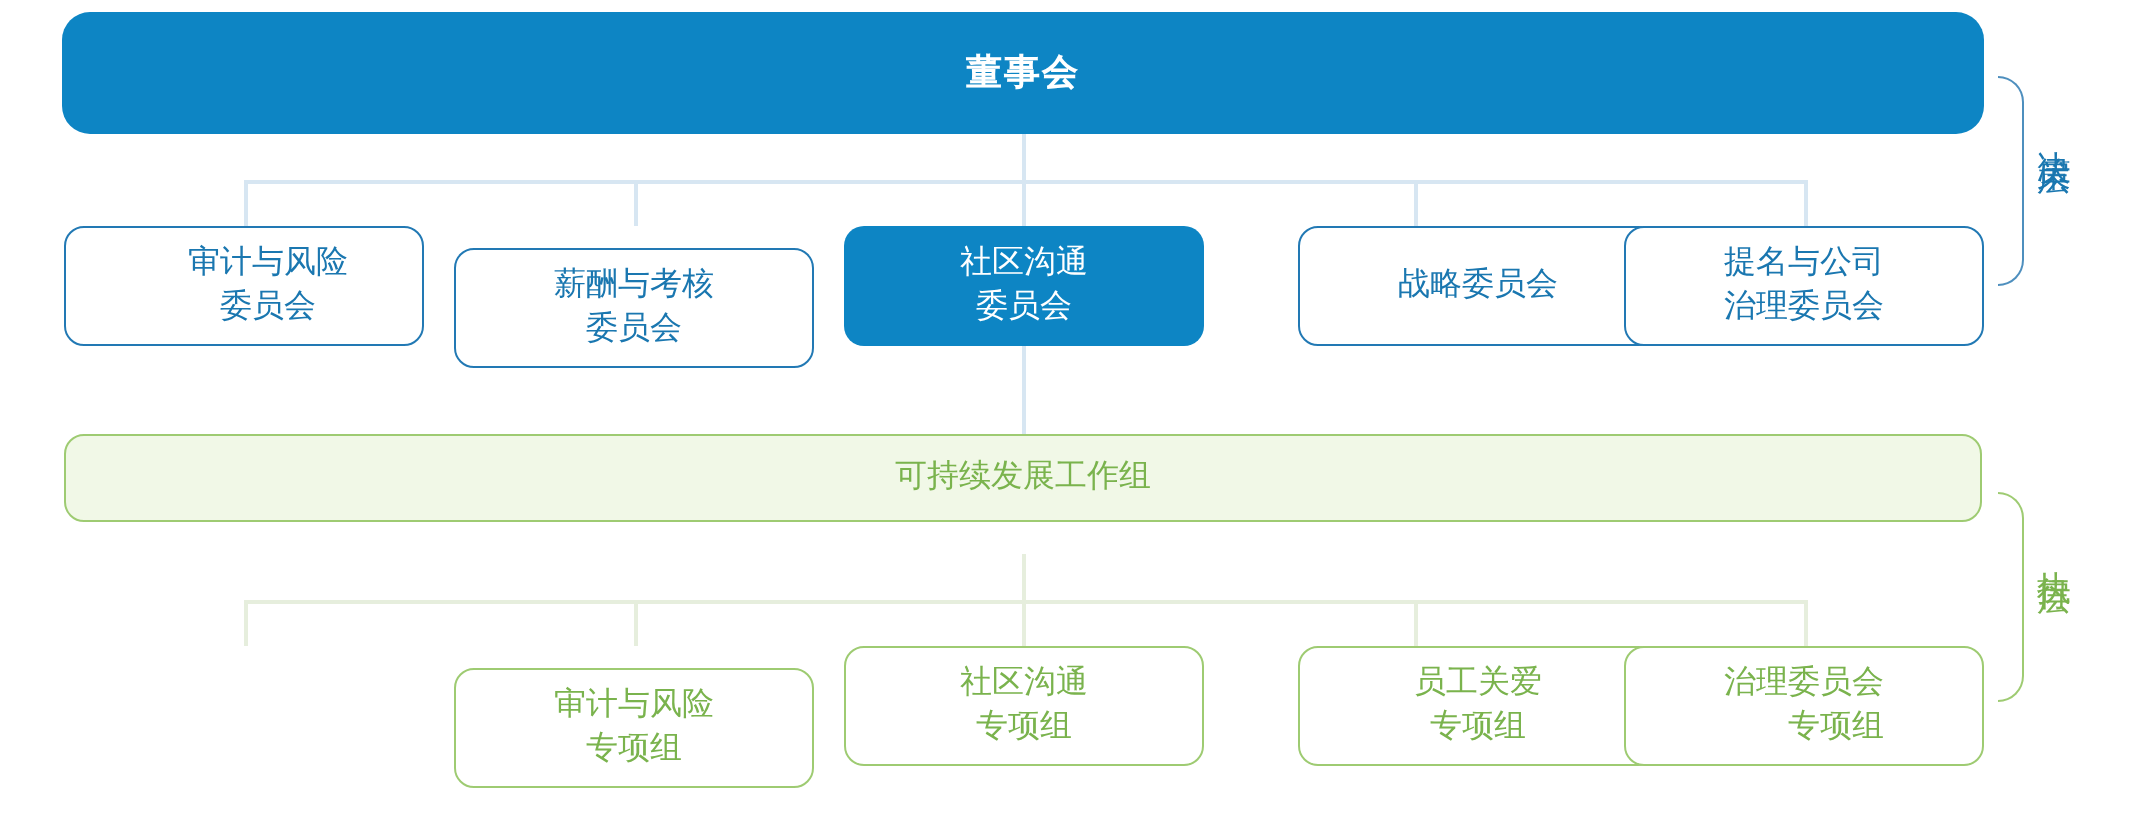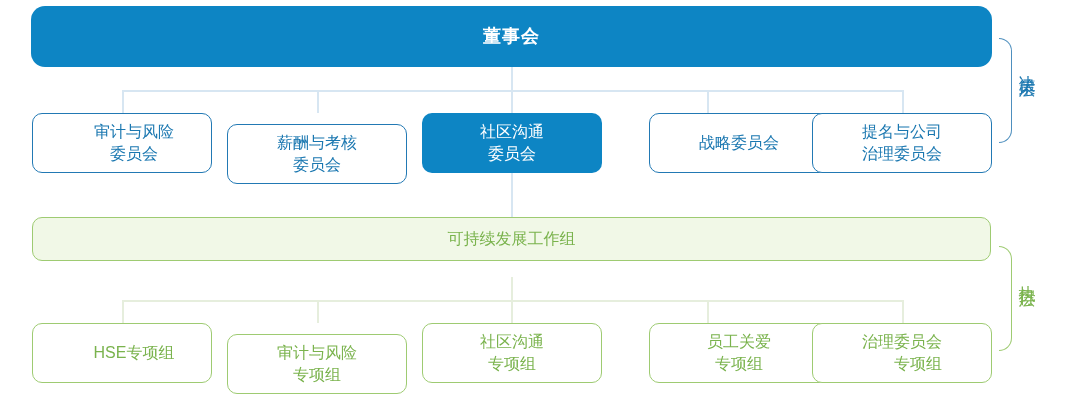--- a/index.html
+++ b/index.html
@@ -70,21 +70,20 @@
 
   <div class="box workgroup">可持续发展工作组</div>
 
   <div class="vline lgreen" style="left:511px;top:277px;height:46px;"></div>
   <div class="hline lgreen" style="left:122px;top:300px;width:780px;"></div>
   <div class="vline lgreen" style="left:122px;top:300px;height:23px;"></div>
   <div class="vline lgreen" style="left:317px;top:300px;height:23px;"></div>
   <div class="vline lgreen" style="left:707px;top:300px;height:23px;"></div>
   <div class="vline lgreen" style="left:902px;top:300px;height:23px;"></div>
 
-  <div class="box row4 c1 green-outline">HSE专项组</div>
   <div class="box row4 c2 green-outline">审计与风险
 专项组</div>
   <div class="box row4 c3 green-outline">社区沟通
 专项组</div>
   <div class="box row4 c4 green-outline">员工关爱
 专项组</div>
   <div class="box row4 c5 green-outline">治理委员会
 专项组</div>
 
   <div class="bracket bracket-decision"></div>

